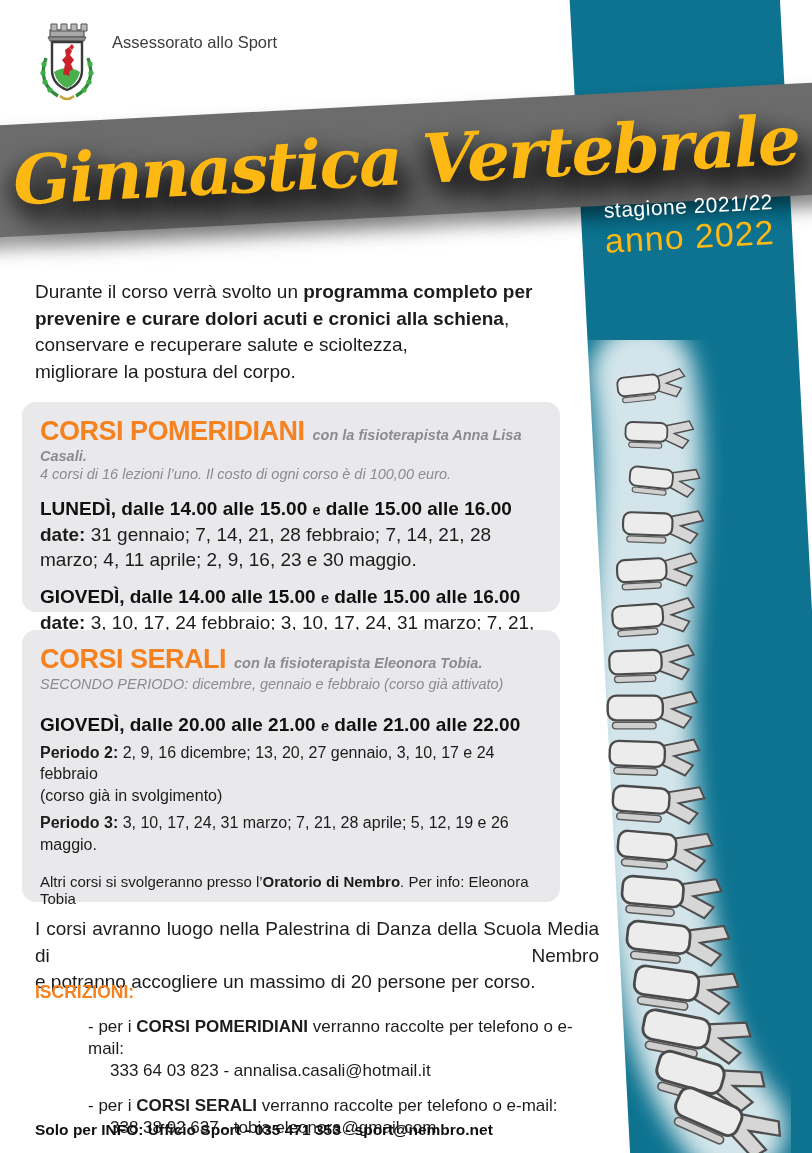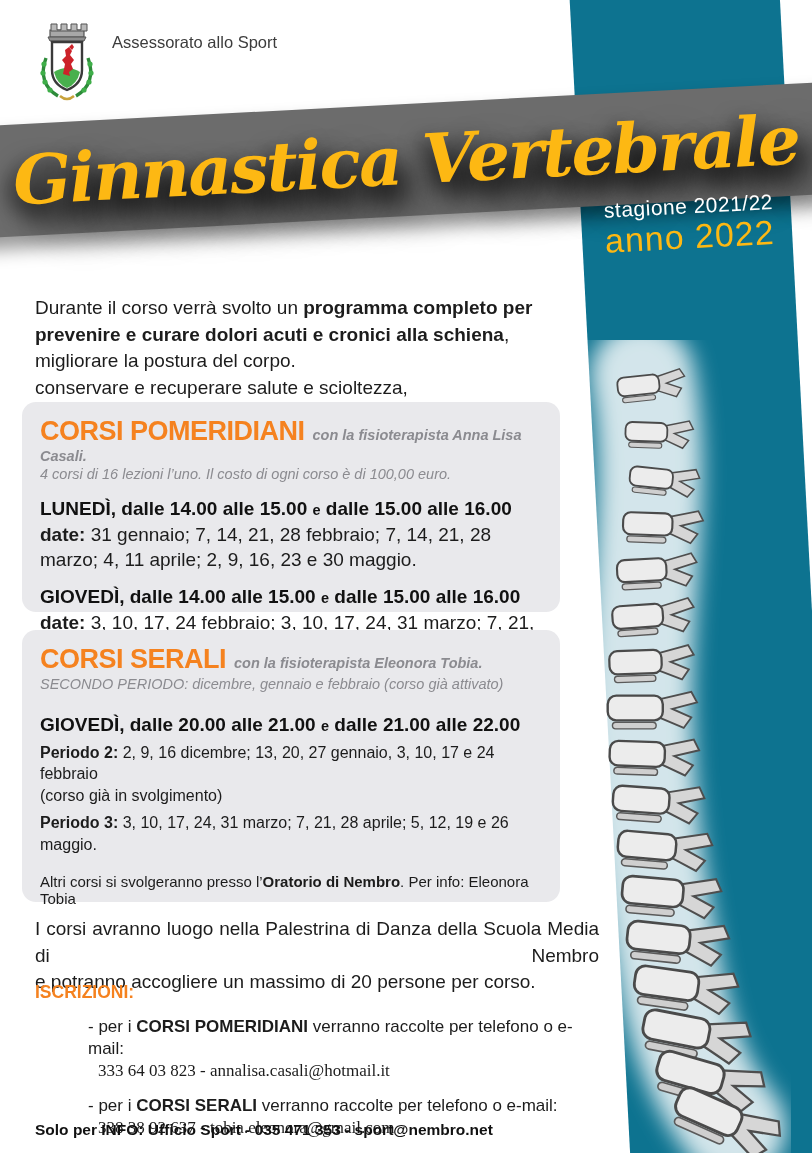--- a/index.html
+++ b/index.html
@@ -35,21 +35,21 @@
   }
   .season-line1{ color:#ffffff; font-size:21px; font-weight:500; letter-spacing:.5px;}
   .season-line2{ color:#fdb813; font-size:34px; font-weight:500; letter-spacing:1px;}
   
   .header{ position:absolute; left:36px; top:16px; display:flex; z-index:5;}
   .crest{ width:62px; height:92px; }
   .header-text{ margin-left:14px; margin-top:15px; }
   .org{ font-size:18px; font-weight:bold; color:#2b2b2b; letter-spacing:.2px;}
   .dept{ font-size:16.5px; color:#3c3c3c; margin-top:2px;}
   
-  .intro{ position:absolute; left:35px; top:295px; width:552px; z-index:5;
+  .intro{ position:absolute; left:35px; top:279px; width:552px; z-index:5;
           font-size:19px; line-height:1.4; }
   .b{ font-weight:bold; }
   
   .course-box{
     position:absolute; left:22px; width:538px; background:#e9e9ec;
     border-radius:14px; padding:14px 18px; box-sizing:border-box; z-index:5;
   }
   #box-pomeridiani{ top:402px; height:210px; }
   #box-serali{ top:630px; height:272px; }
   .course-title{ color:#f5821f; font-size:27px; font-weight:bold; letter-spacing:-.5px; display:inline;}
@@ -61,21 +61,21 @@
   .periodo{ font-size:16px; line-height:1.35; margin-top:6px;}
   .extra{ font-size:15px; margin-top:17px;}
   
   .venue{ position:absolute; left:35px; top:916px; width:564px; z-index:5;
           font-size:19px; line-height:1.4;}
   .justify-line{ text-align:justify; text-align-last:justify; }
   .iscrizioni{ position:absolute; left:35px; top:982px; z-index:5;
                color:#f5821f; font-size:17.5px; font-weight:bold;}
   .signup{ position:absolute; left:88px; top:1016px; width:520px; z-index:5; font-size:17px; line-height:1.3;}
   .signup-item{ margin-bottom:13px; }
-  .contact-line{ margin-left:10px;font-family:Liberation Serif, serif; }
+  .contact-line{ margin-left:22px; }
   .footer{ position:absolute; left:35px; top:1121px; z-index:5;
            font-size:15.5px; font-weight:bold; color:#111;text-align:right;}
 </style>
 </head>
 <body>
 
 <div class="page">
 
   <div class="teal-band"></div>
 
@@ -152,22 +152,22 @@
       </g>
     </svg>
     <div class="header-text">
       <div class="dept">Assessorato allo Sport</div>
     </div>
   </div>
 
   <div class="intro">
     <div><span>Durante il corso verrà svolto un </span><span class="b">programma completo per</span></div>
     <div><span class="b">prevenire e curare dolori acuti e cronici alla schiena</span><span>,</span></div>
+    <div>conservare e recuperare salute e scioltezza,</div>
     <div>migliorare la postura del corpo.</div>
-    <div>conservare e recuperare salute e scioltezza,</div>
   </div>
 
   <div class="course-box" id="box-pomeridiani">
     <div>
       <span class="course-title">CORSI POMERIDIANI</span><span class="therapist">con la fisioterapista Anna Lisa Casali.</span>
     </div>
     <div class="info-line">4 corsi di 16 lezioni l’uno. Il costo di ogni corso è di 100,00 euro.</div>
 
     <div class="sched">
       <span>LUNEDÌ, dalle 14.00 alle 15.00</span>

